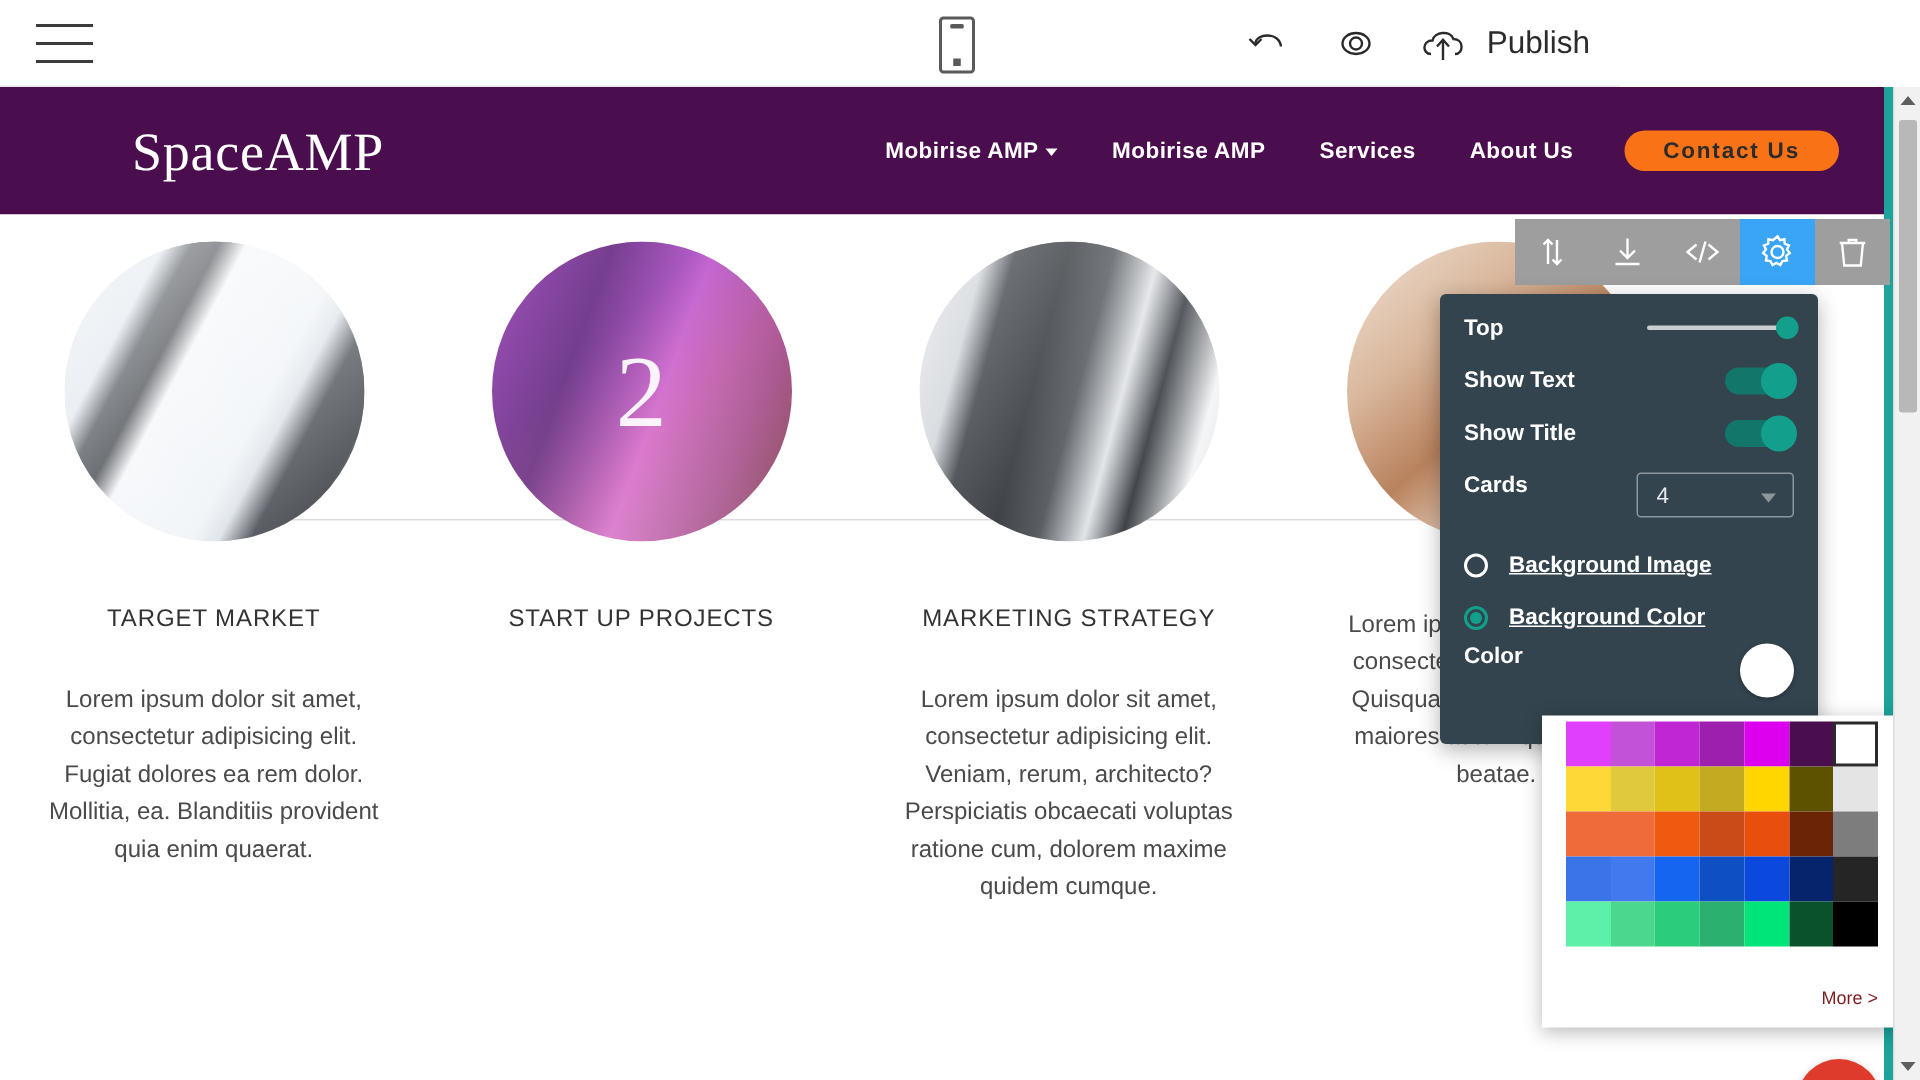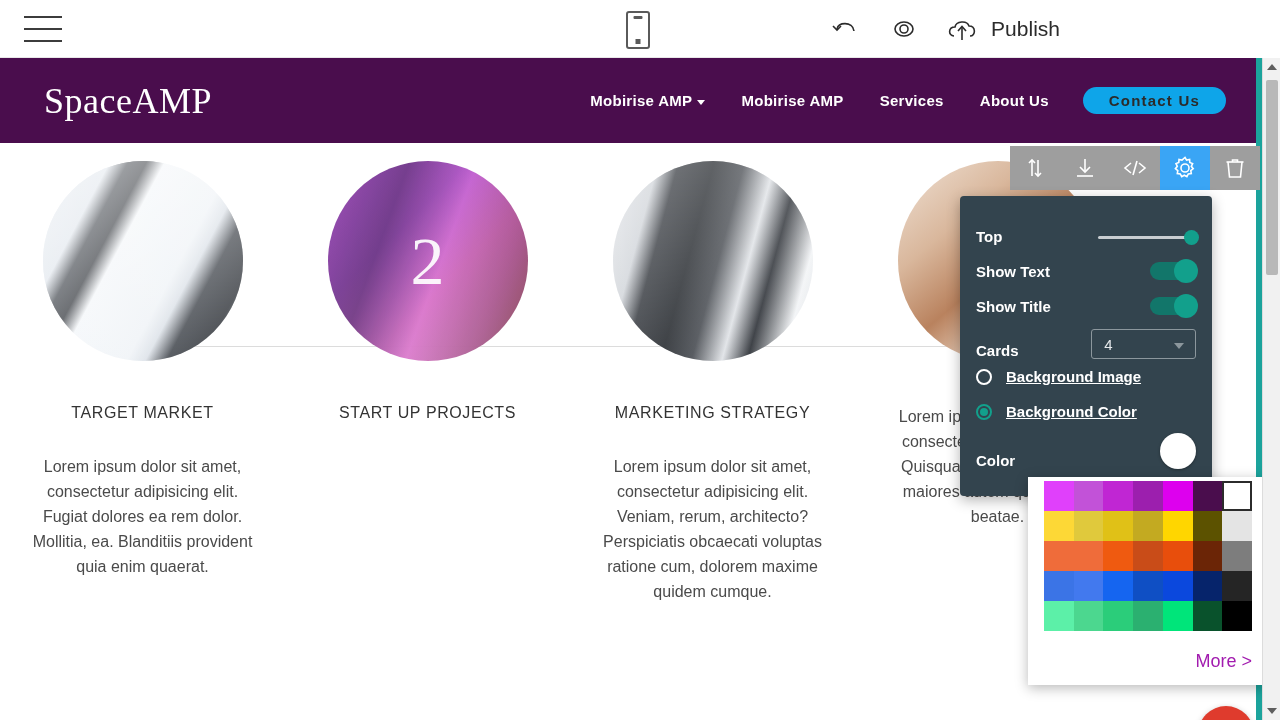--- a/index.html
+++ b/index.html
@@ -61,41 +61,41 @@
   }
 
   
   .site-header {
     position: absolute; left: 0; top: 0;
     width: 1256px; height: 85px;
     background: #4a0d4d;
     display: flex; align-items: center;
   }
   .brand {
-    margin-left: 44px;
+    margin-left: 88px;
     font-family: "Liberation Serif", serif;
     font-size: 36px; color: #ffffff; letter-spacing: 0.5px;
   }
   .site-nav {
     position: absolute; right: 4px; top: 0; height: 85px;
     display: flex; align-items: center; gap: 0;
   }
   .nav-item {
     font-size: 15px; color: #ffffff; font-weight: bold;
     padding: 0 18px; cursor: pointer; white-space: nowrap;
     letter-spacing: 0.3px;
   }
   .caret-down {
     display: inline-block; margin-left: 5px;
     border-left: 4px solid transparent; border-right: 4px solid transparent;
     border-top: 5px solid #ffffff; vertical-align: middle;
   }
   .nav-cta {
     margin-left: 16px; margin-right: 26px;
-    background: #0ea5e9; color: #2b2b2b;
+    background: #f97316; color: #2b2b2b;
     font-size: 15px; font-weight: bold; letter-spacing: 1.2px;
     border-radius: 30px; padding: 5px 26px; cursor: pointer;
     white-space: nowrap;
     text-align: center;
   }
 
   
   .cards-wrap {
     position: absolute; left: 0; top: 85px;
     width: 1256px; height: 577px;
@@ -180,21 +180,21 @@
   .settings-panel {
     position: absolute; left: 960px; top: 196px;
     width: 252px; height: 300px;
     background: #33444e;
     border-radius: 4px;
     box-shadow: 0 4px 14px rgba(0,0,0,0.3);
     padding: 14px 16px 0 16px;
     color: #ffffff;
   }
   .panel-row {
-    height: 35px; display: flex; align-items: flex-end;
+    height: 35px; display: flex; align-items: flex-start;
   }
   .panel-label { font-size: 15px; font-weight: bold; width: 122px; }
   .slider { position: relative; flex: 1; height: 16px; }
   .slider .track {
     position: absolute; left: 0; right: 0; top: 7px;
     height: 3px; background: #c9ced1; border-radius: 2px;
   }
   .slider .knob {
     position: absolute; top: 1px;
     width: 15px; height: 15px; border-radius: 50%;
@@ -251,21 +251,21 @@
   .swatch-grid {
     position: absolute; left: 16px; top: 4px;
     display: grid;
     grid-template-columns: repeat(7, 1fr);
     width: 208px;
   }
   .swatch { height: 30px; cursor: pointer; }
   .swatch.sel { outline: 2px solid #2b2b2b; outline-offset: -2px; z-index: 2; }
   .more-link {
     position: absolute; right: 16px; bottom: 13px;
-    font-size: 18px; color: #a21caf; cursor: pointer;
+    font-size: 12px; color: #7f1d1d; cursor: pointer;
   }
 
   
   .scrollbar {
     position: absolute; right: 0; top: 58px;
     width: 18px; height: 662px;
     background: #f1f1f1; border-left: 1px solid #dcdcdc;
   }
   .sb-arrow {
     position: absolute; left: 50%; transform: translateX(-50%);

